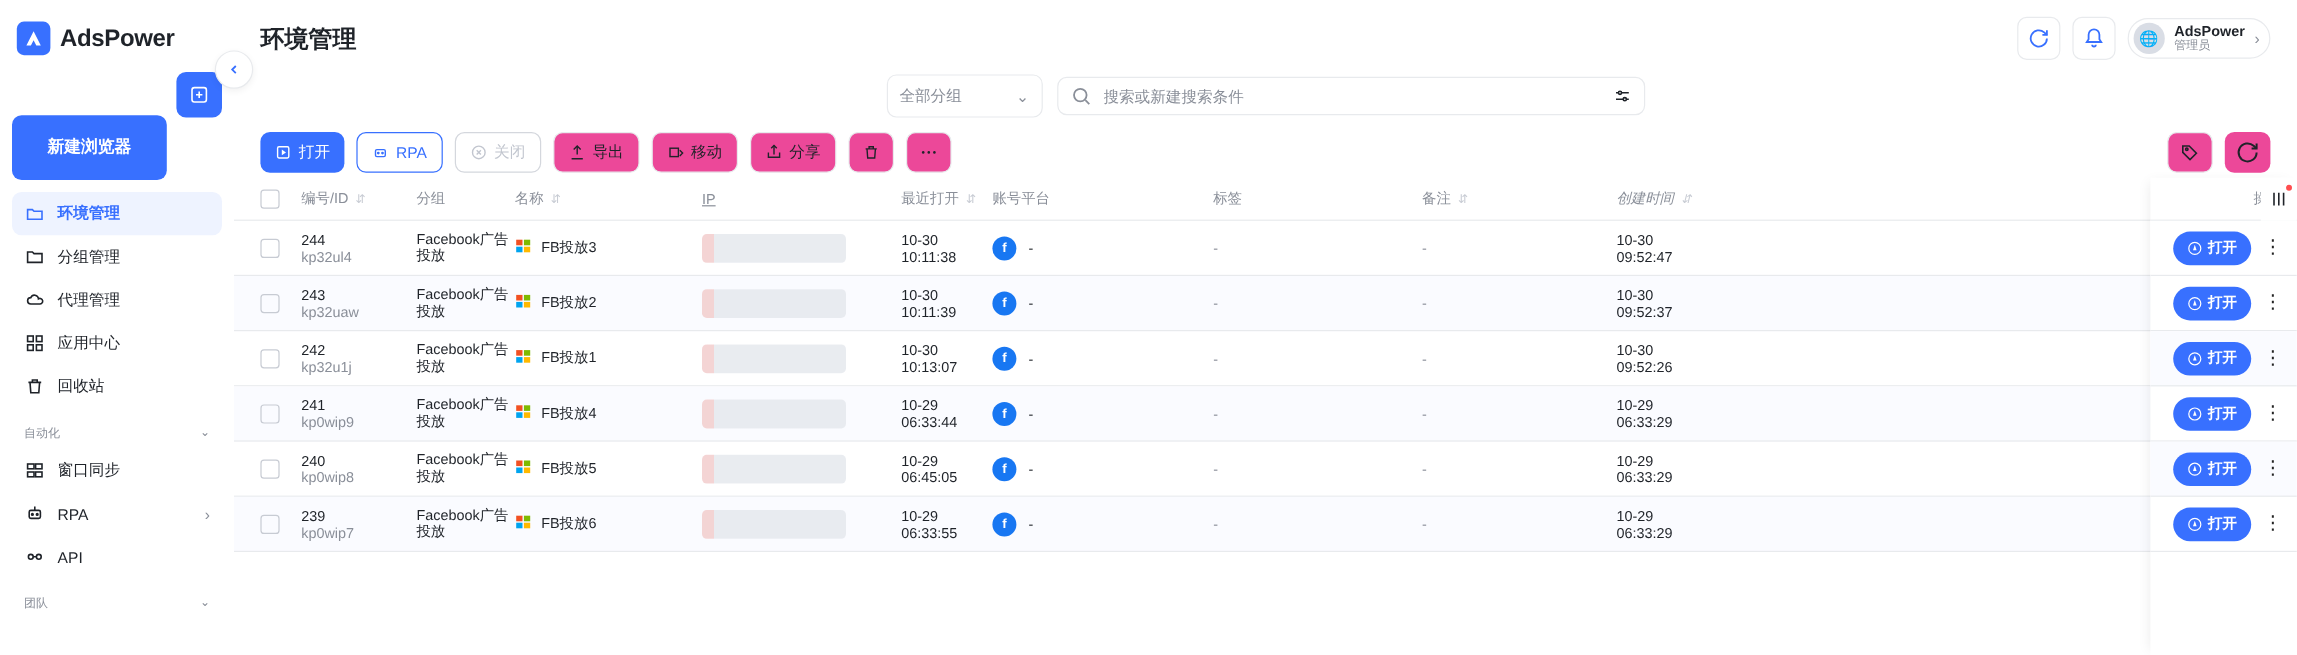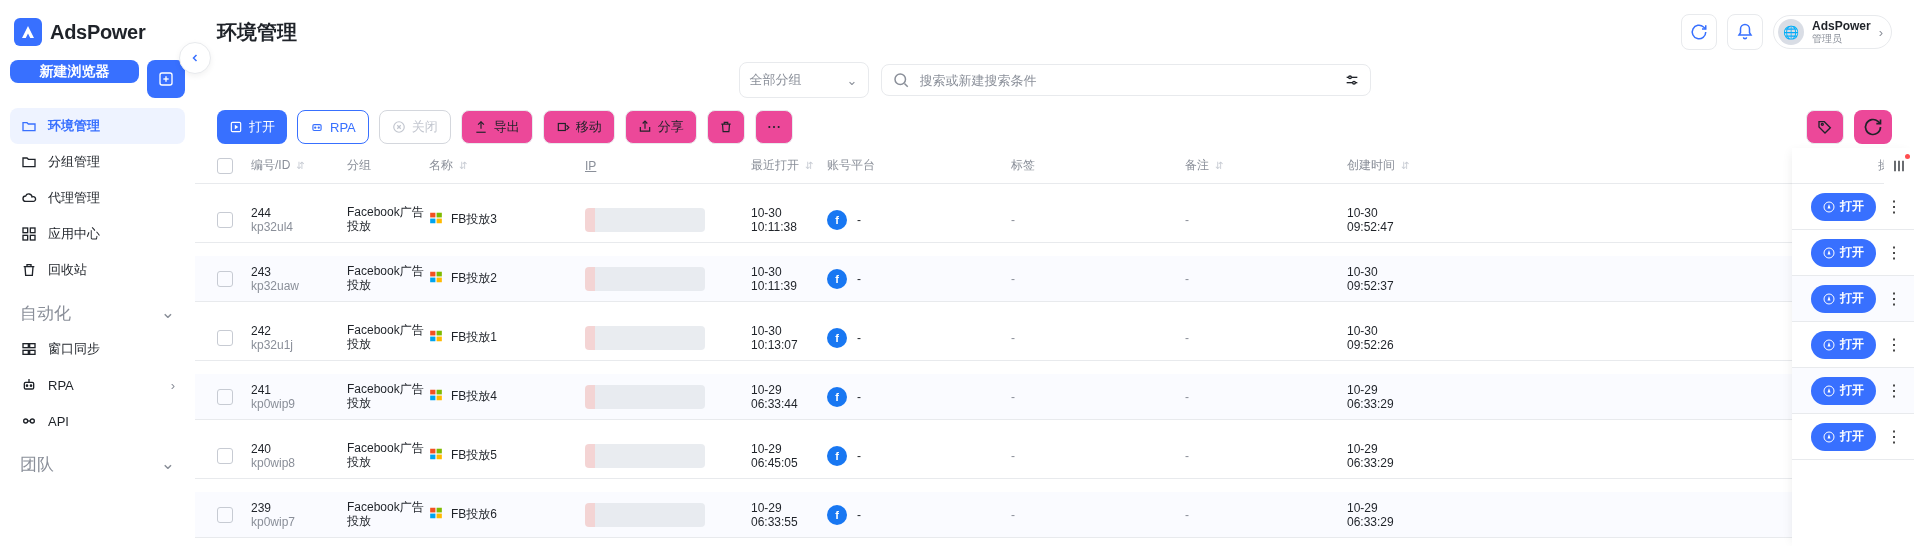--- a/index.html
+++ b/index.html
@@ -32,36 +32,36 @@
   }
   .logo-text { font-size:20px; font-weight:800; letter-spacing:-0.3px;}
   .collapse-btn {
     position:absolute; left:179px; top:42px; width:32px; height:32px;
     border-radius:50%; background:#fff; border:1px solid var(--border);
     display:flex; align-items:center; justify-content:center; color:var(--blue);
     box-shadow:0 2px 6px rgba(0,0,0,0.06); z-index:5;
   }
   .btn-row { display:flex; gap:8px; margin-bottom:10px;}
   .primary-btn {
-    flex:1; height:23px; background:var(--blue); color:#fff; border-radius:8px;
-    display:flex; align-items:center; justify-content:center; font-size:14px; font-weight:600;
+    flex:1; height:54px; background:var(--blue); color:#fff; border-radius:8px;
+    display:flex; align-items:center; justify-content:center; font-size:14px; font-weight:600;margin-top:36px;
   }
   .icon-btn {
     width:38px; height:38px; background:var(--blue); color:#fff; border-radius:8px;
     display:flex; align-items:center; justify-content:center;
   }
   .nav { list-style:none; margin:0; padding:0;}
   .nav li {
     height:36px; display:flex; align-items:center; gap:10px;
     padding:0 10px; border-radius:8px; cursor:pointer; color:var(--text); font-size:13px;
   }
   .nav li.active { background:var(--blue-light); color:var(--blue); font-weight:600;}
   .nav li .nav-ic { width:18px; display:flex; justify-content:center;}
   .nav li .chev { margin-left:auto; color:var(--text-light);}
-  .section-label { color:var(--text-light); font-size:17px; padding:14px 10px 6px 10px; display:flex;}
+  .section-label { color:var(--text-light); font-size:10px; padding:14px 10px 6px 10px; display:flex;}
   .section-label .chev { margin-left:auto;}
   
   .main { position:absolute; left:195px; top:0; right:0; height:100%; }
   .header {
     display:flex; align-items:center; justify-content:space-between;
     padding:14px 22px 8px 22px;
   }
   .title { font-size:20px; font-weight:800;}
   .header-right { display:flex; align-items:center; gap:10px;}
   .h-ic-btn {
@@ -103,21 +103,21 @@
   
   .table-wrap { position:absolute; left:0; right:0; top:148px; bottom:0; }
   .thead {
     display:flex; align-items:center; height:36px; padding:0 22px;
     border-bottom:1px solid var(--border); color:var(--text-light); font-size:12px;
   }
   .th, .td { flex-shrink:0; display:flex; align-items:center; gap:4px;}
   .th.sort::after { content:"⇵"; font-size:10px; margin-left:2px; color:#c7cbd3;}
   .row {
     display:flex; align-items:center; height:46px; padding:0 22px;
-    border-bottom:1px solid var(--border); font-size:12px;margin-top:13px;
+    border-bottom:1px solid var(--border); font-size:12px;
   }
   .row:nth-child(even) { background:#fafbff;}
   .col-check   { width:34px;}
   .col-id      { width:96px;}
   .col-group   { width:82px;}
   .col-name    { width:156px;}
   .col-ip      { width:166px;text-decoration:underline;}
   .col-last    { width:76px;}
   .col-plat    { width:184px;}
   .col-tag     { width:174px;}
@@ -403,21 +403,21 @@
           <div class="cbox"></div>
         </div>
       <div class="th col-id sort">编号/ID</div>
       <div class="th col-group">分组</div>
       <div class="th col-name sort">名称</div>
       <div class="th col-ip">IP</div>
       <div class="th col-last sort">最近打开</div>
       <div class="th col-plat">账号平台</div>
       <div class="th col-tag">标签</div>
       <div class="th col-note sort">备注</div>
-      <div class="th col-ct sort" style="overflow:hidden;white-space:nowrap;">创建时间</div>
+      <div class="th col-ct sort" style="overflow:hidden;white-space:nowrap;font-style:italic;">创建时间</div>
     </div>
     <div id="rows">
         <div class="row">
           <div class="td col-check">
             <div class="cbox"></div>
           </div>
           <div class="td col-id">
             <div>
               <div>244</div>
               <div class="sub">kp32ul4</div>

